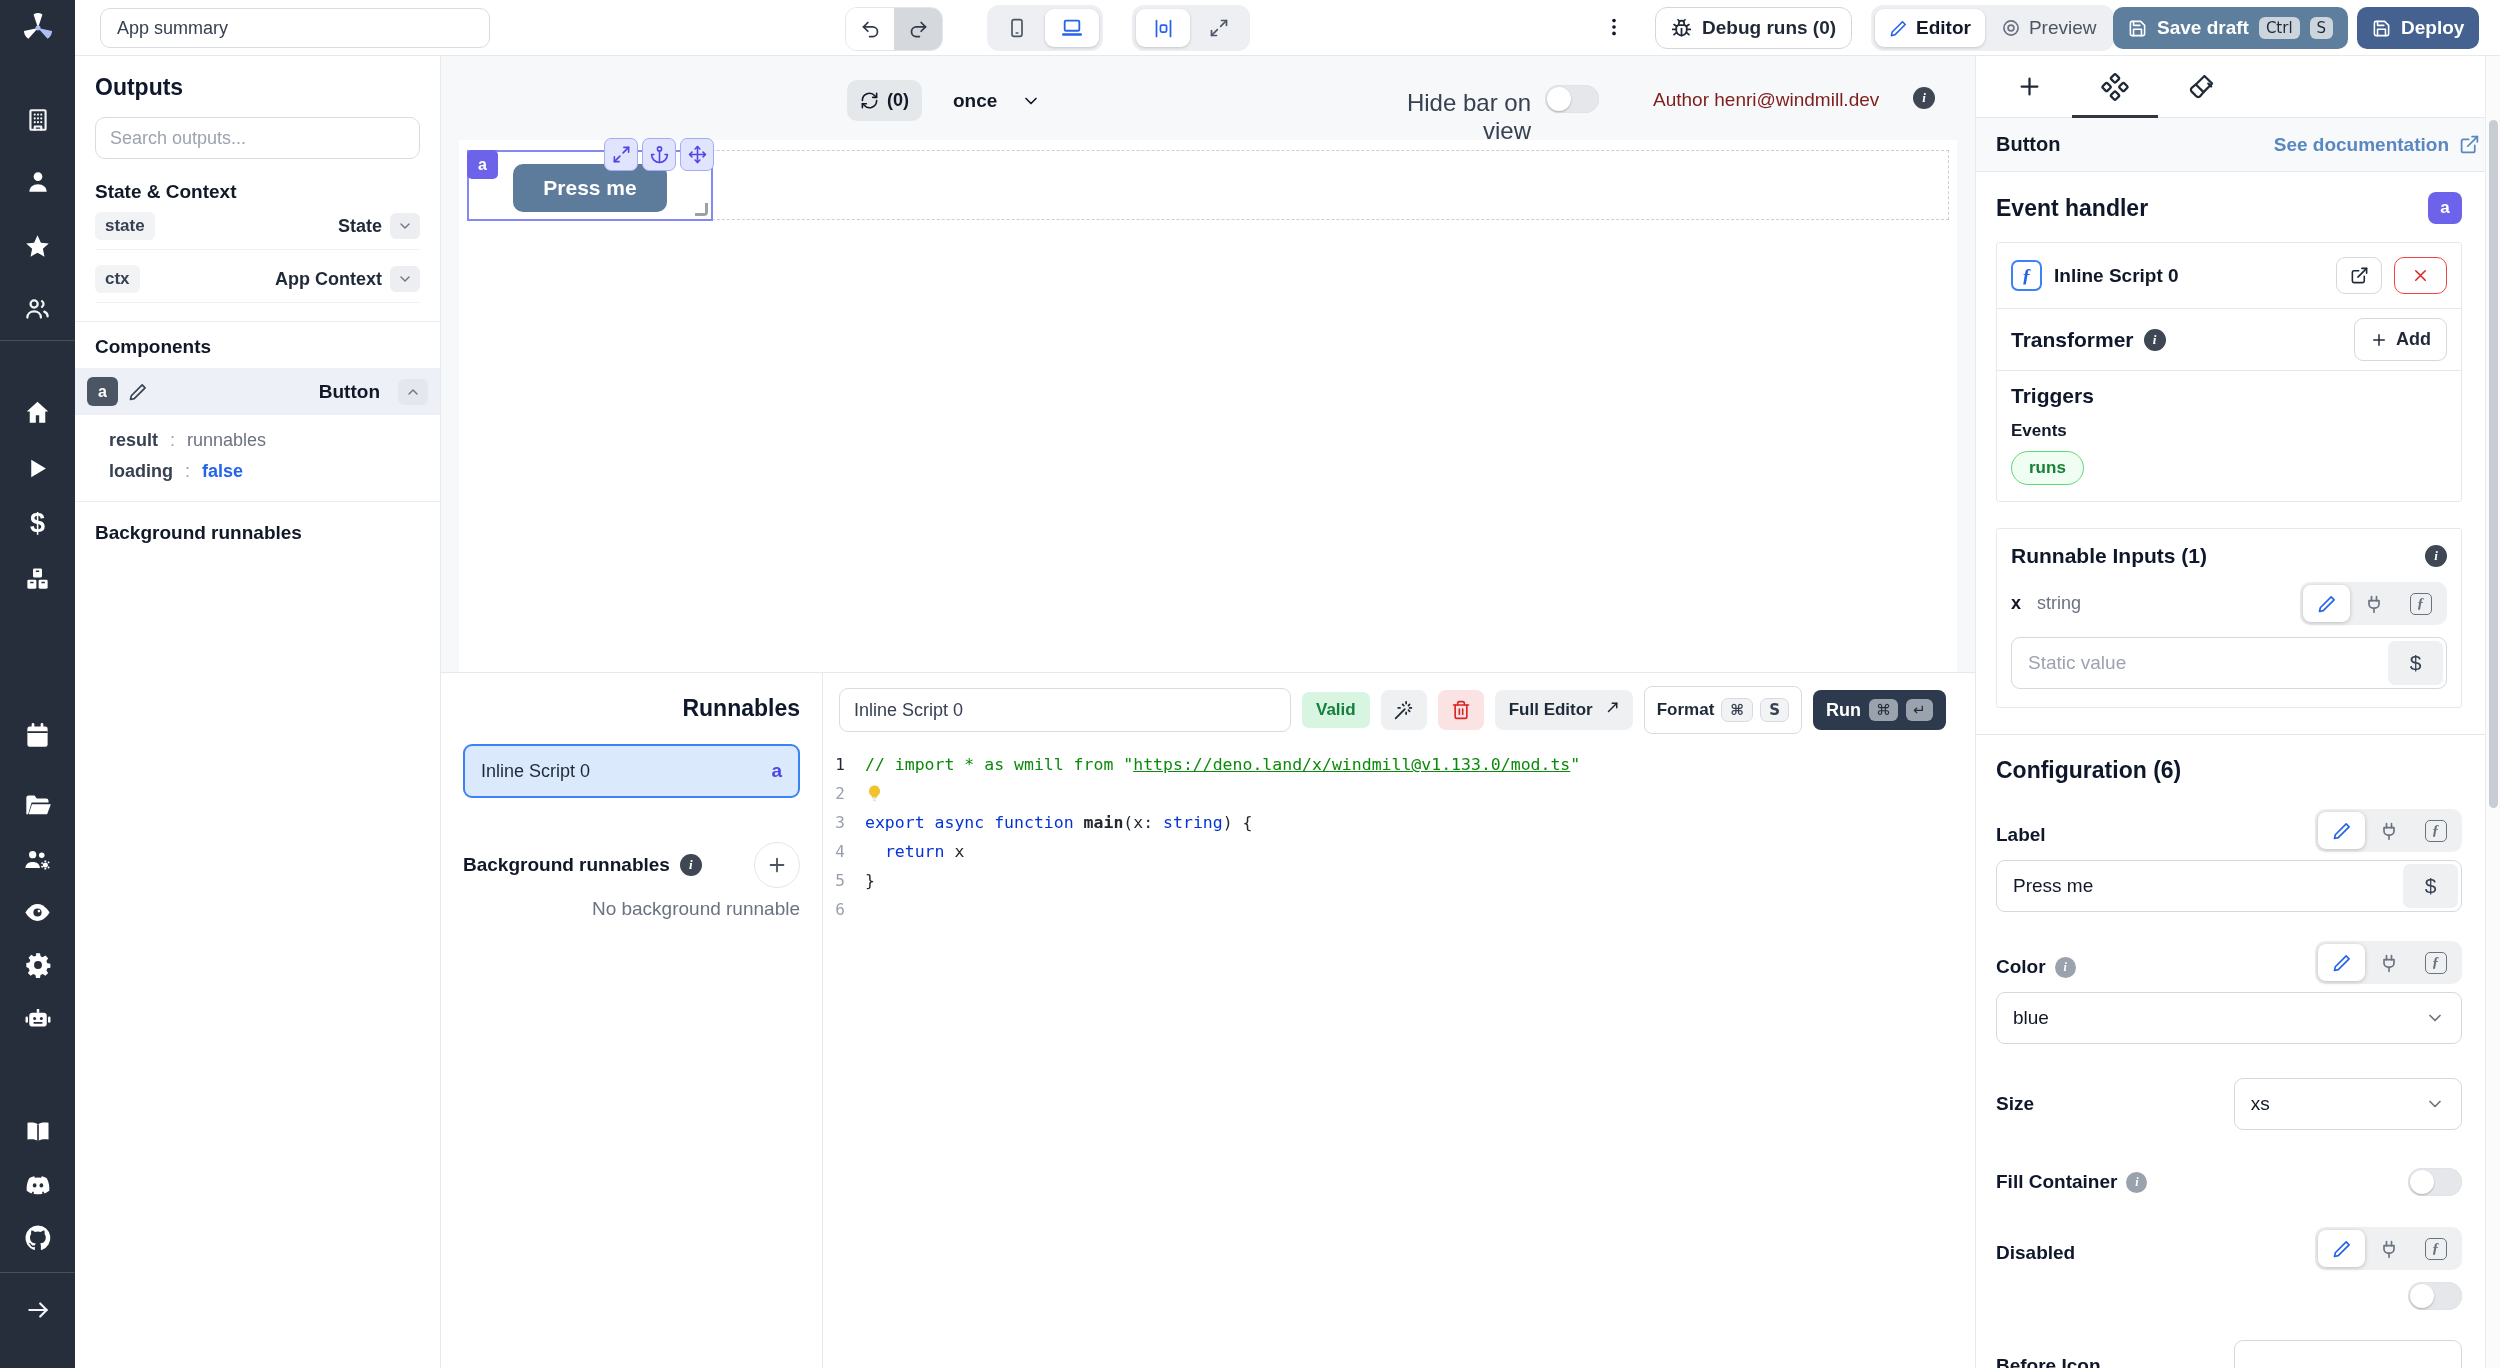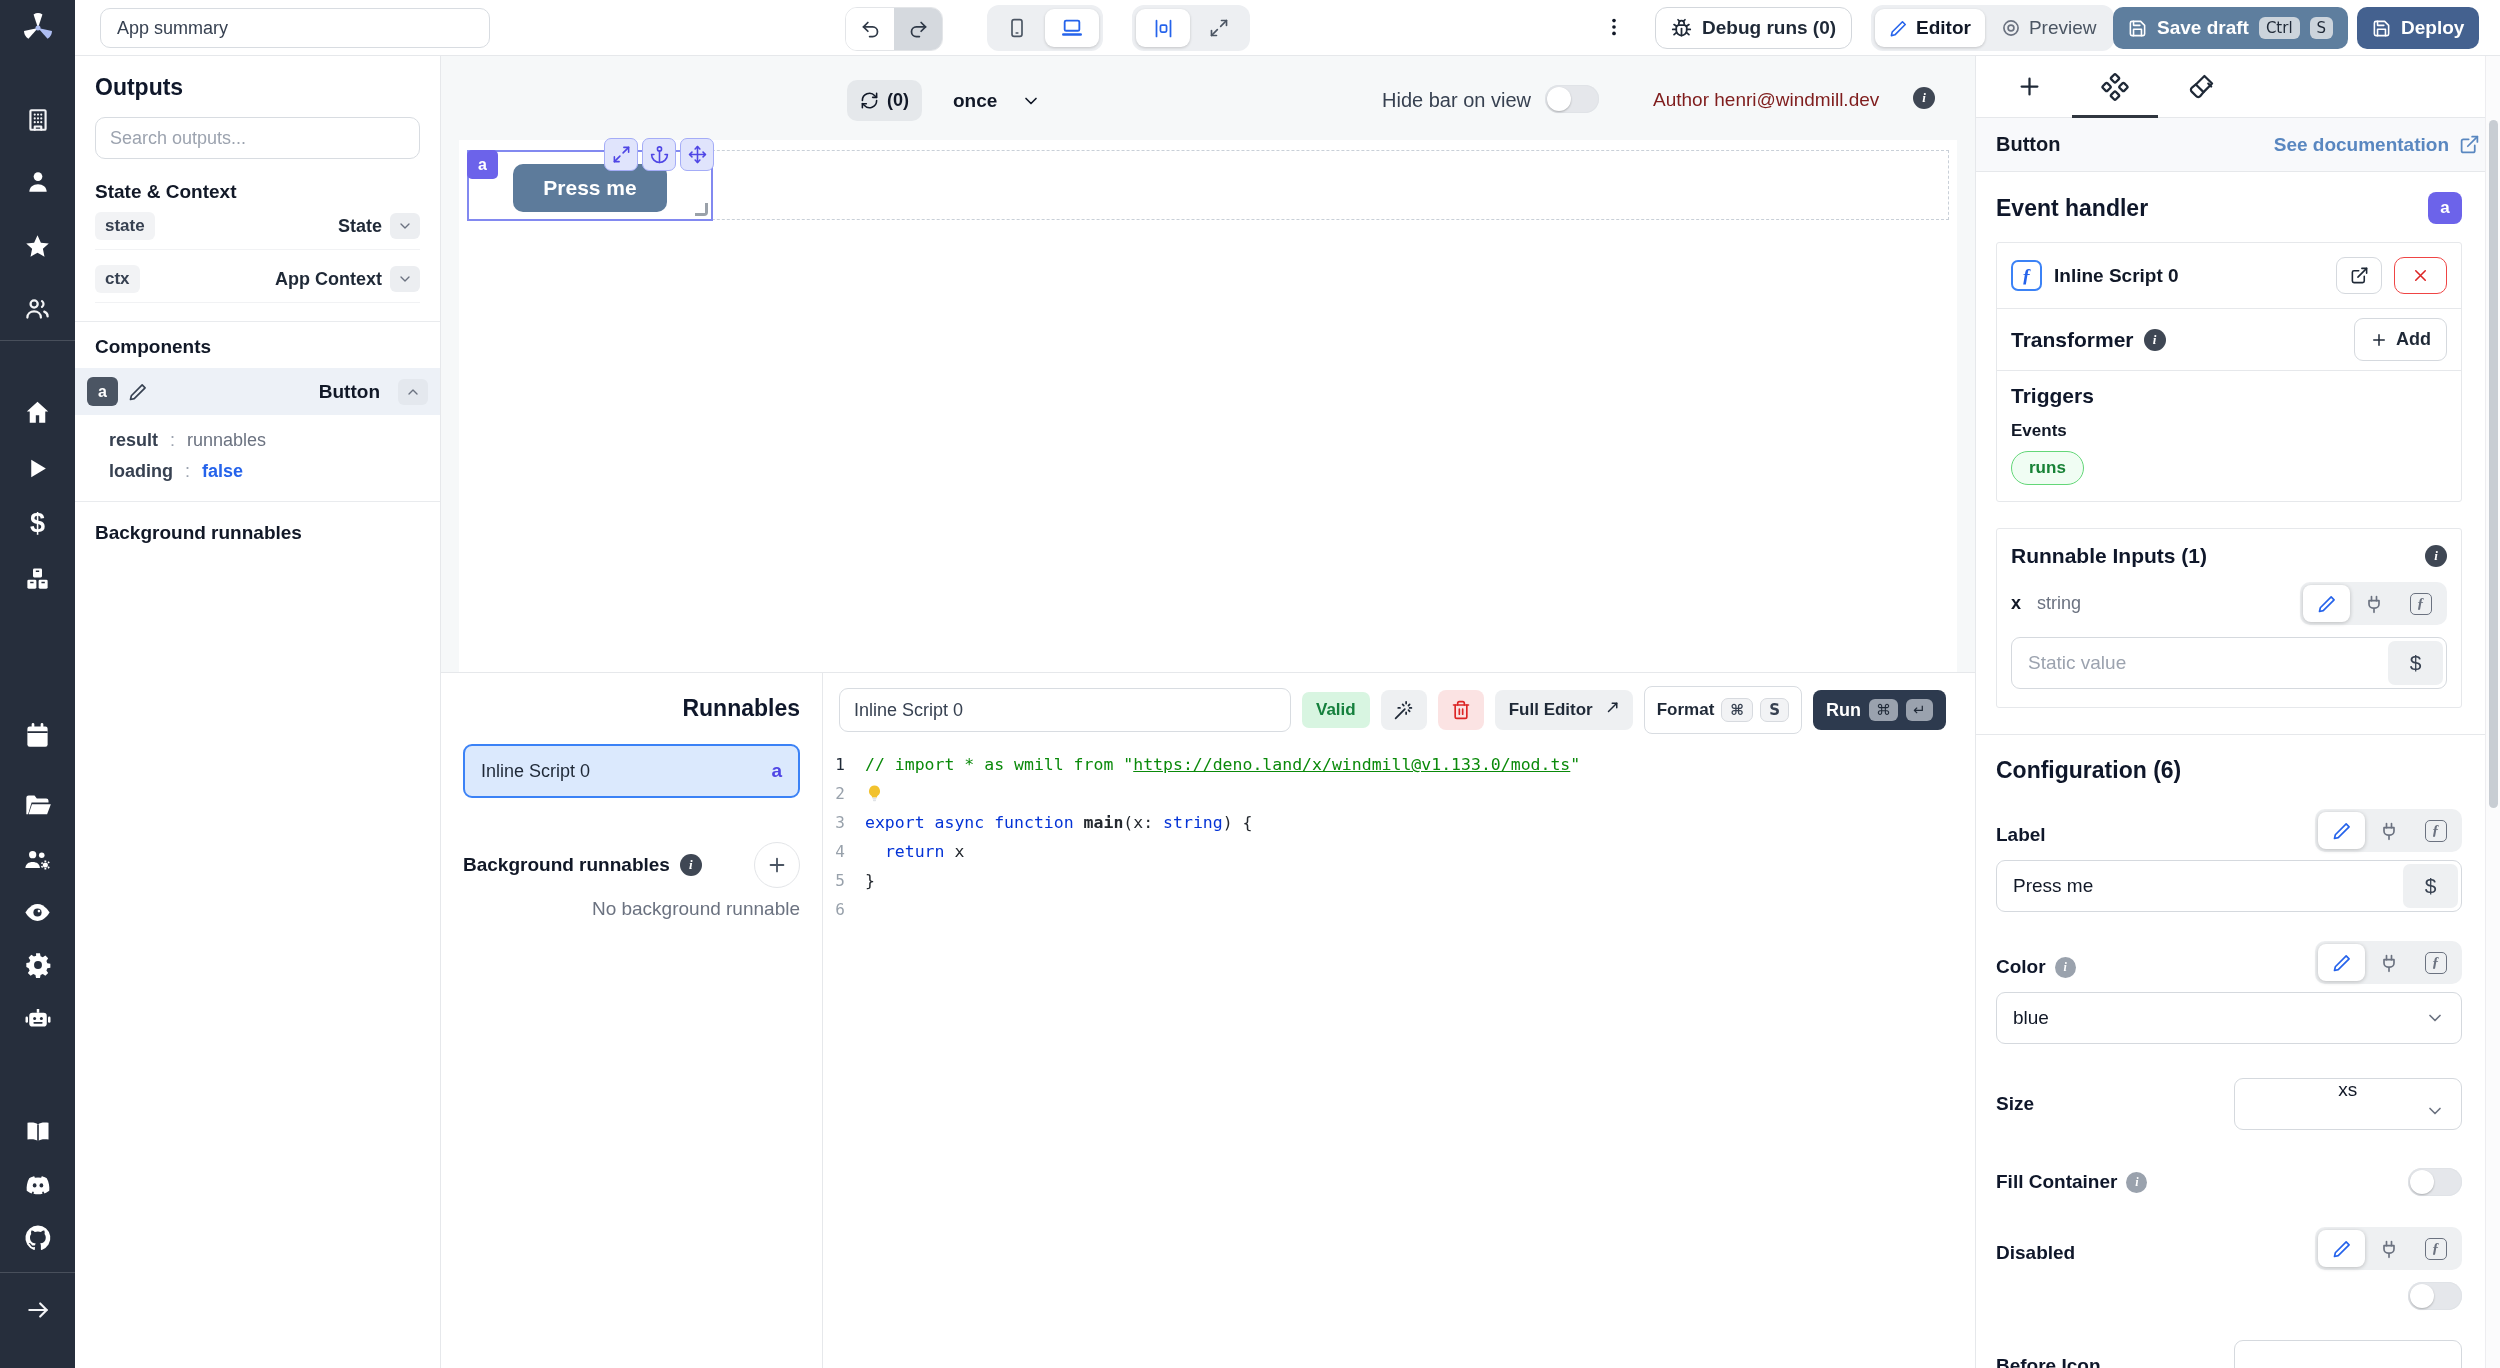--- a/index.html
+++ b/index.html
@@ -48,21 +48,21 @@
   .prop-line { padding:5px 0 5px 14px; font-size:18px; display:flex; gap:12px; }
   .prop-key { color:#374151; font-weight:600; }
   .prop-col { color:#9ca3af; }
   .prop-val { color:#6b7280; }
   .prop-val.blue { color:#2563eb; font-weight:600; }
 
   
   .canvas { position:absolute; left:441px; top:56px; width:1534px; height:616px; background:#f6f8f9; }
   .pill { position:absolute; left:406px; top:24px; height:41px; background:#e5e8eb; border-radius:10px; display:flex; align-items:center; gap:8px; padding:0 13px; font-size:18px; font-weight:600; color:#111827; cursor:pointer; }
   .once { position:absolute; left:512px; top:24px; height:41px; display:flex; align-items:center; gap:24px; font-size:19px; font-weight:700; color:#111827; cursor:pointer; }
-  .hidebar-label { position:absolute; left:920px; top:33px; width:170px; text-align:right; font-size:20px; color:#374151; }
+  .hidebar-label { position:absolute; left:920px; top:33px; width:170px; text-align:right; font-size:24px; color:#374151; }
   .toggle { width:54px; height:28px; border-radius:14px; background:#e5e7eb; position:relative; cursor:pointer; box-shadow:inset 0 0 0 1px #e0e3e7; }
   .toggle .knob { position:absolute; left:2px; top:2px; width:24px; height:24px; background:#fff; border-radius:50%; box-shadow:0 1px 2px rgba(0,0,0,.25); }
   .canvas .toggle { position:absolute; left:1104px; top:29px; }
   .author { position:absolute; left:1212px; top:33px; font-size:19px; color:#7f1d1d; }
   .info-dot { width:22px; height:22px; border-radius:50%; background:#3f4754; color:#fff; display:inline-flex; align-items:center; justify-content:center; font-size:13px; font-weight:700; font-family:"Liberation Serif",serif; font-style:italic; }
   .canvas .info-dot { position:absolute; left:1472px; top:31px; }
   .grid-canvas { position:absolute; left:18px; top:84px; right:18px; bottom:0; background:#fff; }
   .grid-row { position:absolute; left:8px; right:8px; top:10px; height:70px; border:1px dashed #c9d0d8; }
   .cell { position:absolute; left:-1px; top:-1px; width:246px; height:71px; border:2px solid #8289f0; display:flex; align-items:center; justify-content:center; }
   .cell-badge { position:absolute; left:-2px; top:-2px; width:31px; height:29px; background:#6c63ea; color:#fff; font-weight:700; font-size:16px; border-radius:5px; display:flex; align-items:center; justify-content:center; z-index:2; }
@@ -145,21 +145,21 @@
   .config-divider { margin:26px -38px 0 -20px; border-top:1px solid #e6e8eb; }
   .cfg-title { margin-top:22px; }
   .field { margin-top:24px; }
   .field-head { display:flex; align-items:flex-end; min-height:44px; }
   .flabel { font-size:19px; font-weight:700; color:#0f172a; display:flex; align-items:center; gap:9px; padding-bottom:6px; }
   .info-lite { width:21px; height:21px; border-radius:50%; background:#9aa2ad; color:#fff; display:inline-flex; align-items:center; justify-content:center; font-size:12px; font-weight:700; font-family:"Liberation Serif",serif; font-style:italic; }
   .field .val-input { margin:8px 0 0 0; }
   .select { height:52px; border:1px solid #d5d9de; border-radius:9px; display:flex; align-items:center; padding:0 16px; font-size:19px; color:#111827; cursor:pointer; background:#fff; }
   .select .chev { margin-left:auto; color:#6b7280; }
   .half-row { display:flex; align-items:center; justify-content:space-between; }
-  .half-row .select, .half-row .empty-input { width:49%;flex-direction:column; }
+  .half-row .select, .half-row .empty-input { width:49%; }
   .empty-input { height:52px; border:1px solid #d5d9de; border-radius:9px; background:#fff; }
   .toggle-right { display:flex; justify-content:flex-end; margin-top:12px; }
   .rscroll { position:absolute; right:0; top:0; width:15px; height:1312px; background:#fbfbfc; border-left:1px solid #ededf0; }
   .rthumb { position:absolute; left:3px; top:64px; width:9px; height:688px; background:#c8cdd3; border-radius:5px; }
 </style>
 </head>
 <body>
 
 <div class="app">
 

